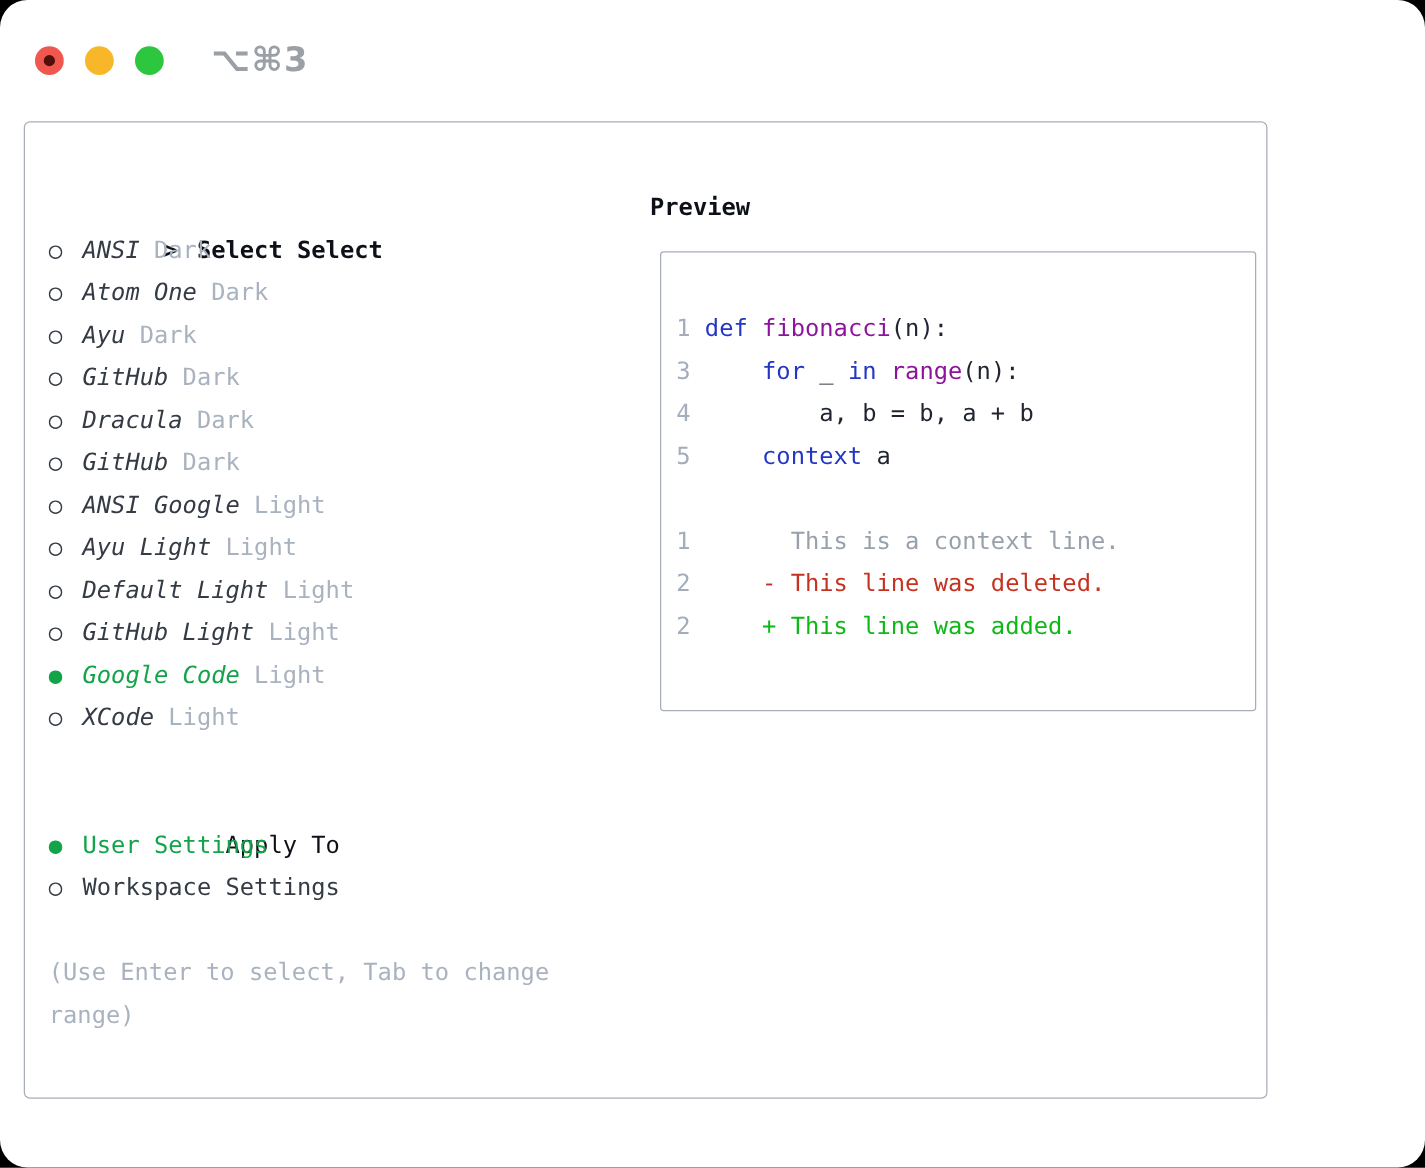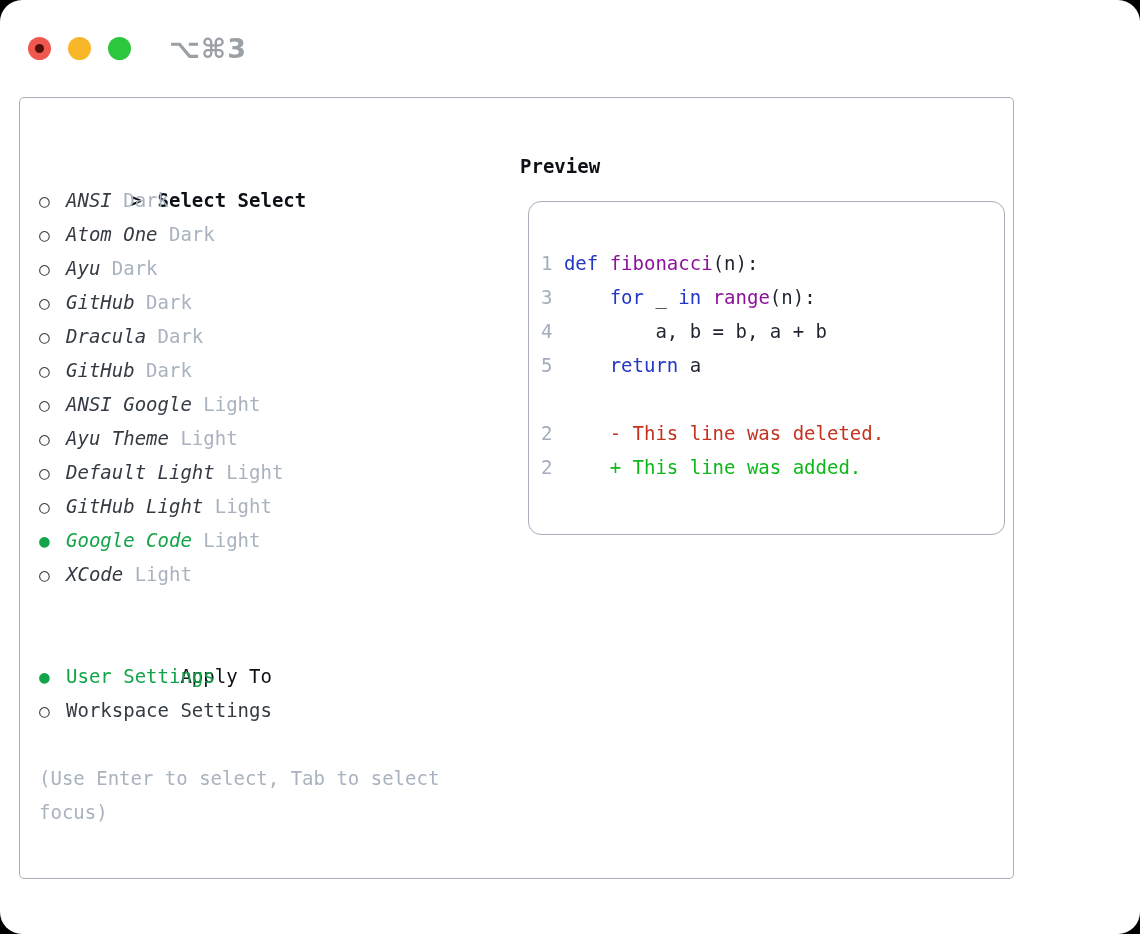--- a/index.html
+++ b/index.html
@@ -112,21 +112,21 @@
     font-size: 19px;
     font-weight: bold;
     color: var(--text_black);
   }
   .preview-box {
     margin-top: 18px;
     margin-left: 8px;
     width: 477px;
     box-sizing: border-box;
     border: 1.5px solid var(--panel_border);
-    border-radius: 13px;
+    border-radius: 3px;
     background: var(--window_bg, #ffffff);
     padding: 44px 21px 50px 12px;
   }
   .pline {
     height: 34px;
     line-height: 34px;
     font-size: 19px;
     white-space: pre;
   }
   .c-num   { color: var(--lineno); }
@@ -160,48 +160,49 @@
       </div>
 
       <div id="theme-list">
           <div class="row theme-row"><span class="marker">○</span><span class="name">ANSI</span><span class="variant"> Dark</span></div>
           <div class="row theme-row"><span class="marker">○</span><span class="name">Atom One</span><span class="variant"> Dark</span></div>
           <div class="row theme-row"><span class="marker">○</span><span class="name">Ayu</span><span class="variant"> Dark</span></div>
           <div class="row theme-row"><span class="marker">○</span><span class="name">GitHub</span><span class="variant"> Dark</span></div>
           <div class="row theme-row"><span class="marker">○</span><span class="name">Dracula</span><span class="variant"> Dark</span></div>
           <div class="row theme-row"><span class="marker">○</span><span class="name">GitHub</span><span class="variant"> Dark</span></div>
           <div class="row theme-row"><span class="marker">○</span><span class="name">ANSI Google</span><span class="variant"> Light</span></div>
-          <div class="row theme-row"><span class="marker">○</span><span class="name">Ayu Theme</span><span class="variant"> Light</span></div>
+          <div class="row theme-row"><span class="marker">○</span><span class="name">Ayu Light</span><span class="variant"> Light</span></div>
           <div class="row theme-row"><span class="marker">○</span><span class="name">Default Light</span><span class="variant"> Light</span></div>
           <div class="row theme-row"><span class="marker">○</span><span class="name">GitHub Light</span><span class="variant"> Light</span></div>
           <div class="row theme-row sel"><span class="marker">●</span><span class="name">Google Code</span><span class="variant"> Light</span></div>
           <div class="row theme-row"><span class="marker">○</span><span class="name">XCode</span><span class="variant"> Light</span></div>
         </div>
 
       <div class="apply-section">
         <div class="row apply-header">
           <span class="marker"></span><span class="label">Apply To</span>
         </div>
         <div id="apply-list">
             <div class="row apply-row sel"><span class="marker">●</span><span class="label">User Settings</span></div>
             <div class="row apply-row"><span class="marker">○</span><span class="label">Workspace Settings</span></div>
           </div>
       </div>
 
-      <div class="hint">(Use Enter to select, Tab to select focus)</div>
+      <div class="hint">(Use Enter to select, Tab to change range)</div>
     </div>
 
     <div class="right-col">
       <div class="preview-title">Preview</div>
       <div class="preview-box">
         <div id="preview-lines">
             <div class="pline"><span class="c-num">1 </span><span class="c-kw">def</span><span class="c-plain"> </span><span class="c-fn">fibonacci</span><span class="c-plain">(n):</span></div>
             <div class="pline"><span class="c-num">3 </span><span class="c-plain">    </span><span class="c-kw">for</span><span class="c-plain"> _ </span><span class="c-kw">in</span><span class="c-plain"> </span><span class="c-fn">range</span><span class="c-plain">(n):</span></div>
             <div class="pline"><span class="c-num">4 </span><span class="c-plain">        a, b = b, a + b</span></div>
-            <div class="pline"><span class="c-num">5 </span><span class="c-plain">    </span><span class="c-kw">return</span><span class="c-plain"> a</span></div>
+            <div class="pline"><span class="c-num">5 </span><span class="c-plain">    </span><span class="c-kw">context</span><span class="c-plain"> a</span></div>
             <div class="pline"></div>
+            <div class="pline"><span class="c-num">1 </span><span class="c-ctx">      This is a context line.</span></div>
             <div class="pline"><span class="c-num">2 </span><span class="c-del">    - This line was deleted.</span></div>
             <div class="pline"><span class="c-num">2 </span><span class="c-add">    + This line was added.</span></div>
           </div>
       </div>
     </div>
   </div>
 </div>
 
 </body></html>

